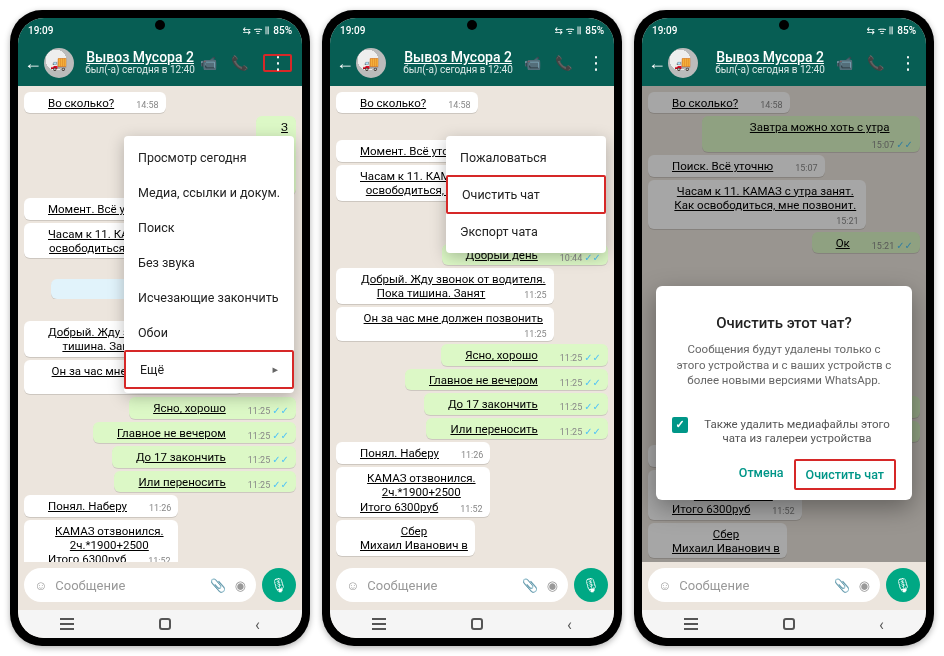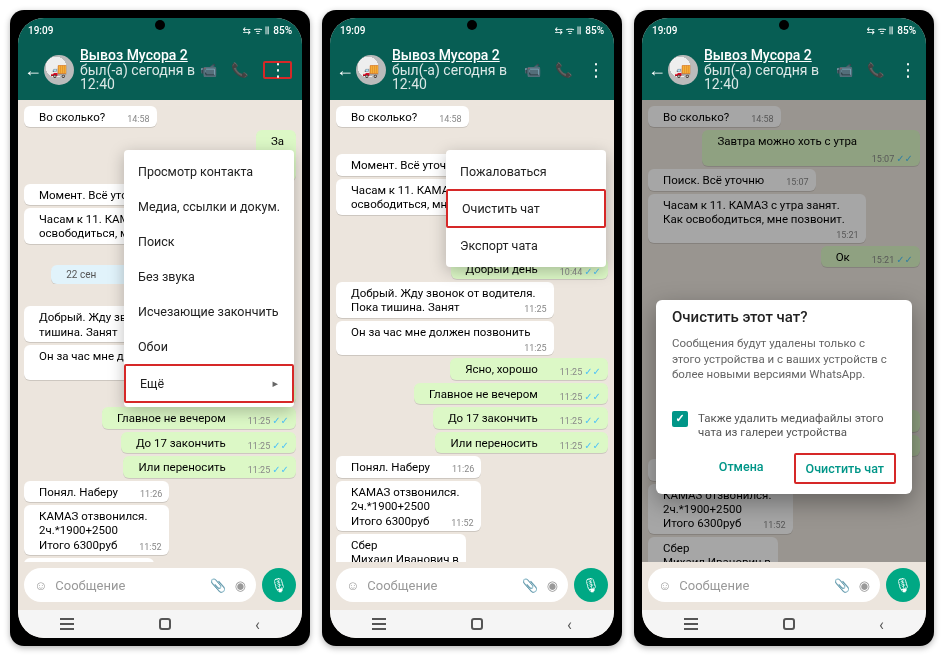--- a/index.html
+++ b/index.html
@@ -9,26 +9,27 @@
     display: flex;
     gap: 12px;
     padding: 10px;
     width: 944px;
     height: 656px;
   }
   .phone {
     width: 300px;
     height: 636px;
     background: #000;
-    border-radius: 14px;
+    border-radius: 32px;
     padding: 8px;
     position: relative;
     display: flex;
     flex-direction: column;
     box-shadow: 0 2px 6px rgba(0,0,0,0.3);
+    text-align: center;
   }
   .screen {
     flex: 1;
     background: #ece5dd;
     border-radius: 26px;
     overflow: hidden;
     position: relative;
     display: flex;
     flex-direction: column;
   }
@@ -67,48 +68,49 @@
     width: 30px; height: 30px;
     border-radius: 50%;
     background: #ccc;
     background-image: radial-gradient(circle at 40% 40%, #eee 40%, #bbb 41%);
     margin-right: 6px;
     flex-shrink: 0;
     display:flex;align-items:center;justify-content:center;font-size:14px;
   }
   .header-text { flex: 1; line-height: 1.05; overflow: hidden; }
   .chat-title { font-size: 14px; font-weight: 500; text-decoration: underline; }
-  .chat-subtitle { font-size: 14px; opacity: 0.85; }
+  .chat-subtitle { font-size: 10px; opacity: 0.85; }
   .header-icons { display: flex; gap: 14px; align-items: center; font-size: 14px; padding-right: 4px; position:relative;}
   .more-dots {
     font-size: 18px;
     line-height: 14px;
     letter-spacing: -1px;
   }
   .red-box {
     border: 2px solid #d62828;
     border-radius: 2px;
   }
   .chat-body {
     flex: 1;
     overflow: hidden;
     padding: 6px 6px 0 6px;
     font-size: 11.5px;
     position: relative;
   }
   .msg {
     max-width: 80%;
-    padding: 4px 7px 3px 15px;
+    padding: 4px 7px 3px 24px;
     border-radius: 6px;
     margin-bottom: 3px;
     box-shadow: 0 1px 0.5px rgba(0,0,0,0.13);
     position: relative;
     line-height: 1.25;
     clear: both;
     word-wrap: break-word;
+    text-decoration: underline;
   }
   .msg.in { background: #fff; float: left; }
   .msg.out { background: #dcf8c6; float: right; }
   .msg .time {
     font-size: 9px;
     color: #888;
     float: right;
     margin-left: 22px;
     margin-top: 2px;
     position: relative;
@@ -189,32 +191,32 @@
     background: rgba(0,0,0,0.35);
     z-index: 25;
   }
   .dialog {
     position: absolute;
     top: 200px;
     left: 14px; right: 14px;
     background: #fff;
     border-radius: 6px;
     z-index: 30;
-    padding: 8px 16px 10px 16px;
+    padding: 28px 16px 10px 16px;
     box-shadow: 0 8px 24px rgba(0,0,0,0.35);
   }
   .dialog-title { font-size: 15px; font-weight: 500; color: #222; margin-bottom: 10px; }
   .dialog-text { font-size: 11.5px; color: #666; line-height: 1.35; margin-bottom: 28px; }
   .dialog-check { display:flex; align-items:flex-start; gap:10px; font-size:11.5px; color:#555; margin-bottom: 14px;}
   .checkbox {
     width:16px; height:16px; background:#009688; border-radius:2px;
     display:flex;align-items:center;justify-content:center;color:#fff;font-size:11px;font-weight:bold;
     flex-shrink:0;
   }
-  .dialog-actions { display:flex; justify-content:flex-end; gap:20px; }
+  .dialog-actions { display:flex; justify-content:flex-end; gap:0; }
   .dlg-btn { font-size:12.5px; font-weight:500; color:#009688; padding:6px 10px; }
   .icon-sym { display:inline-block; }
 </style>
 </head>
 <body>
 
 <div class="phone">
   <div class="notch"></div>
   <div class="screen">
 
@@ -282,21 +284,21 @@
 2ч.*1900+2500
 Итого 6300руб</span><span class="time">11:52</span></div>
         </div>
       <div class="row">
           <div class="msg in" style="white-space:pre-line;"><span>Сбер
 Михаил Иванович в</span></div>
         </div>
 
       <div class="dropdown">
         <div class="dropdown-item">
-            <span>Просмотр контакта</span>
+            <span>Просмотр сегодня</span>
           </div>
         <div class="dropdown-item">
             <span>Медиа, ссылки и докум.</span>
           </div>
         <div class="dropdown-item">
             <span>Поиск</span>
           </div>
         <div class="dropdown-item">
             <span>Без звука</span>
           </div>

